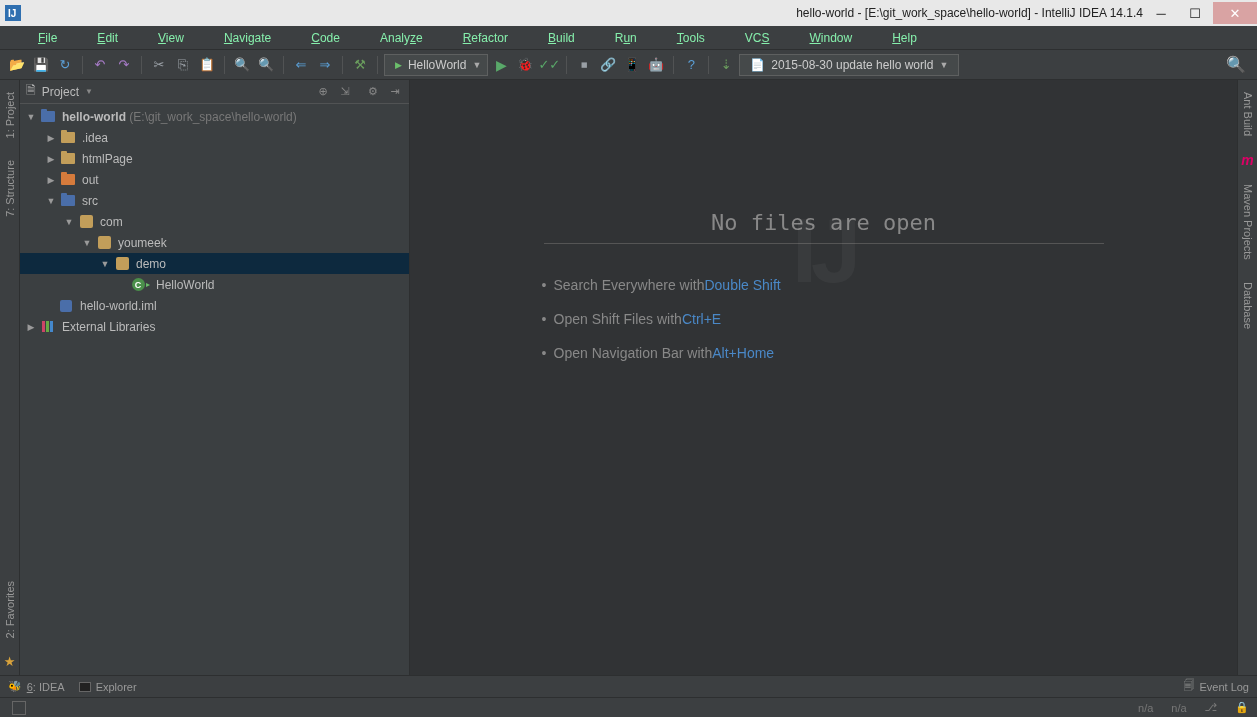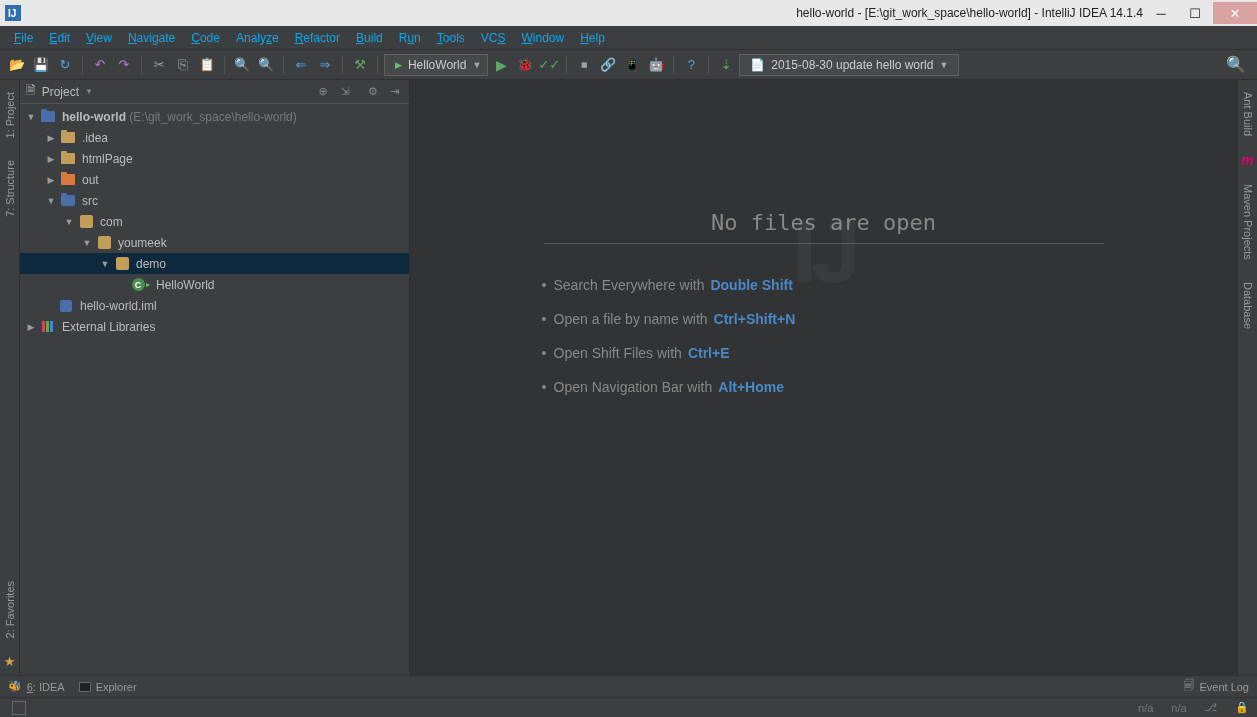--- a/index.html
+++ b/index.html
@@ -28,21 +28,21 @@
   width: 32px; height: 22px; display:flex; align-items:center; justify-content:center;
   margin-left:2px; font-size:13px;
 }
 .titlebar .winbtn.close-faded { background: #d9a3a3; color:#fff; width:44px;}
 
 .menubar {
   height: 24px; background: #3c3f41;
   display:flex; align-items:center; padding: 0 6px;
   border-bottom: 1px solid #2d2f30;
 }
-.menubar .mitem { padding: 3px 8px; font-size: 12px; color:#0ea5e9; cursor:default; }
+.menubar .mitem { padding: 3px 8px; font-size: 12px; color:#86efac; cursor:default;margin-left:24px; }
 .menubar .mitem u { text-decoration: underline; }
 
 .toolbar {
   height: 30px; background: #3c3f41;
   border-bottom: 1px solid #2d2f30;
   display:flex; align-items:center; padding: 0 6px; gap: 2px;
 }
 .toolbar .tbtn {
   width: 22px; height: 22px; display:flex; align-items:center; justify-content:center;
   color:#9aa0a6; font-size:13px;
@@ -123,21 +123,21 @@
   opacity:0.06; font-size:90px; font-weight:bold; letter-spacing:-6px;
   pointer-events:none;
 }
 .no-files-title {
   text-align:center; color:#888; font-size:22px; font-family:"Consolas",monospace;
   padding-bottom: 8px; border-bottom: 1px solid #555; margin-bottom: 24px;
 }
 .hint-list { list-style:none; font-family:"Consolas",monospace; font-size:14px; color:#888;}
 .hint-list li { padding: 9px 0 9px 10px; position:relative;}
 .hint-list li::before{content:"•"; position:absolute; left:-2px; color:#888;}
-.shortcut { color:#4a88c7; margin-left: 6px; font-weight: bold;}
+.shortcut { color:#4a88c7; margin-left: 0;}
 
 .bottombar {
   height: 22px; background:#3c3f41; border-top:1px solid #2d2f30;
   display:flex; align-items:center; padding: 0 8px; gap:14px;
   font-size:11px; color:#999;
 }
 .bottombar .bbitem { display:flex; align-items:center; gap:5px;}
 .bottombar .bbspacer{flex:1;}
 .statusbar {
   height: 20px; background:#3c3f41; border-top:1px solid #2d2f30;
@@ -350,21 +350,20 @@
       </div>
     </div>
   </div>
 
   <div class="editor">
     <div class="logo-faint">IJ</div>
     <div class="editor-inner">
       <div class="no-files-title mono">No files are open</div>
       <ul class="hint-list">
         <li><span>Search Everywhere with</span><span class="shortcut">Double Shift</span></li>
-        <li><span>Open a file by name with</span><span class="shortcut">Ctrl+Shift+N</span></li>
         <li><span>Open Shift Files with</span><span class="shortcut">Ctrl+E</span></li>
         <li><span>Open Navigation Bar with</span><span class="shortcut">Alt+Home</span></li>
       </ul>
     </div>
   </div>
 
   <div class="right-gutter">
     <div class="gutter-tab">
         <span>Ant Build</span>
       </div>

